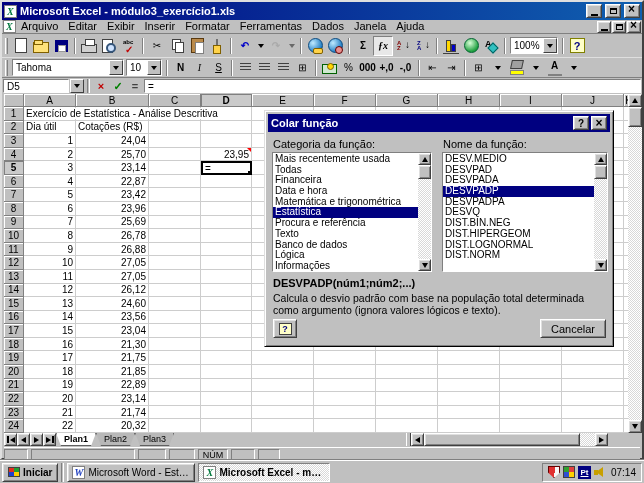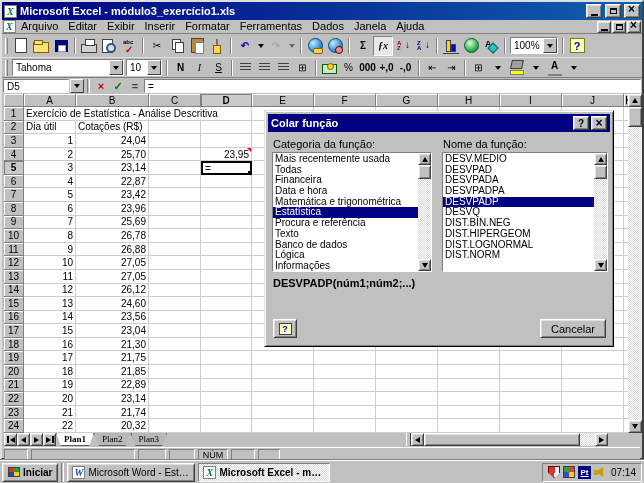--- a/index.html
+++ b/index.html
@@ -142,21 +142,21 @@
   .sc-btn { width:14px; height:13px; display:flex; align-items:center; justify-content:center; }
   .vscroll .thumb { position:absolute; top:13px; left:0; width:14px; height:20px; }
   .vscroll .down { position:absolute; bottom:0; }
   .tri-u { border-left:3px solid transparent; border-right:3px solid transparent; border-bottom:5px solid #000; }
   .tri-d { border-left:3px solid transparent; border-right:3px solid transparent; border-top:5px solid #000; }
   .tri-l { border-top:3px solid transparent; border-bottom:3px solid transparent; border-right:5px solid #000; }
   .tri-r { border-top:3px solid transparent; border-bottom:3px solid transparent; border-left:5px solid #000; }
   .endbar { width:2px; height:7px; background:#000; margin-left:1px; }
   .endbar.pre { margin:0 1px 0 0; }
   
-  .tabrow { position:absolute; left:2px; right:2px; top:431px; height:13px; display:flex; align-items:stretch; background:#c0c0c0;font-family:Liberation Serif, serif; }
+  .tabrow { position:absolute; left:2px; right:2px; top:431px; height:13px; display:flex; align-items:stretch; background:#c0c0c0; }
   .tabnav { width:13px; height:13px; display:flex; align-items:center; justify-content:center; flex:0 0 auto; }
   .tab { height:13px; padding:0 7px; font-size:9px; line-height:12px; background:#b8b8b8; border:1px solid #606060; border-top:none;
     clip-path:polygon(0 0,100% 0,calc(100% - 5px) 100%,5px 100%); flex:0 0 auto; }
   .tab.active { background:#fff; font-weight:bold; }
   .tab-space { flex:1; }
   .tab-split { width:5px; background:#c0c0c0; border-left:1px solid #fff; border-right:1px solid #404040; flex:0 0 auto; }
   .hthumb { width:156px; height:13px; flex:0 0 auto; }
   .htrack { width:15px; height:13px; flex:0 0 auto; }
   .hcorner { width:32px; flex:0 0 auto; }
   
@@ -990,40 +990,41 @@
           <span class="sc-btn raised">
               <span class="tri-d"></span>
             </span>
         </div>
       </div>
       <div class="listbox lb-fn">
         <div class="list-items" id="function-items">
             <div class="list-item">DESV.MÉDIO</div>
             <div class="list-item">DESVPAD</div>
             <div class="list-item">DESVPADA</div>
+            <div class="list-item sel">DESVPADP</div>
             <div class="list-item">DESVPADPA</div>
-            <div class="list-item sel">DESVPADP</div>
             <div class="list-item">DESVQ</div>
             <div class="list-item">DIST.BIN.NEG</div>
             <div class="list-item">DIST.HIPERGEOM</div>
             <div class="list-item">DIST.LOGNORMAL</div>
             <div class="list-item">DIST.NORM</div>
           </div>
         <div class="lb-sb dither">
           <span class="sc-btn raised">
               <span class="tri-u"></span>
             </span>
           <span class="vthumb raised"></span>
           <span class="track"></span>
           <span class="sc-btn raised">
               <span class="tri-d"></span>
             </span>
         </div>
       </div>
       <div class="syntax">DESVPADP(núm1;núm2;...)</div>
+      <div class="desc">Calcula o desvio padrão com base na população total determinada como argumento (ignora valores lógicos e texto).</div>
       <div class="btnrow">
         <span class="help-btn raised">
             <span class="bubble"></span>
           </span>
         <span class="push"></span>
         <button class="btn">Cancelar</button>
       </div>
     </div>
 
   </div>

